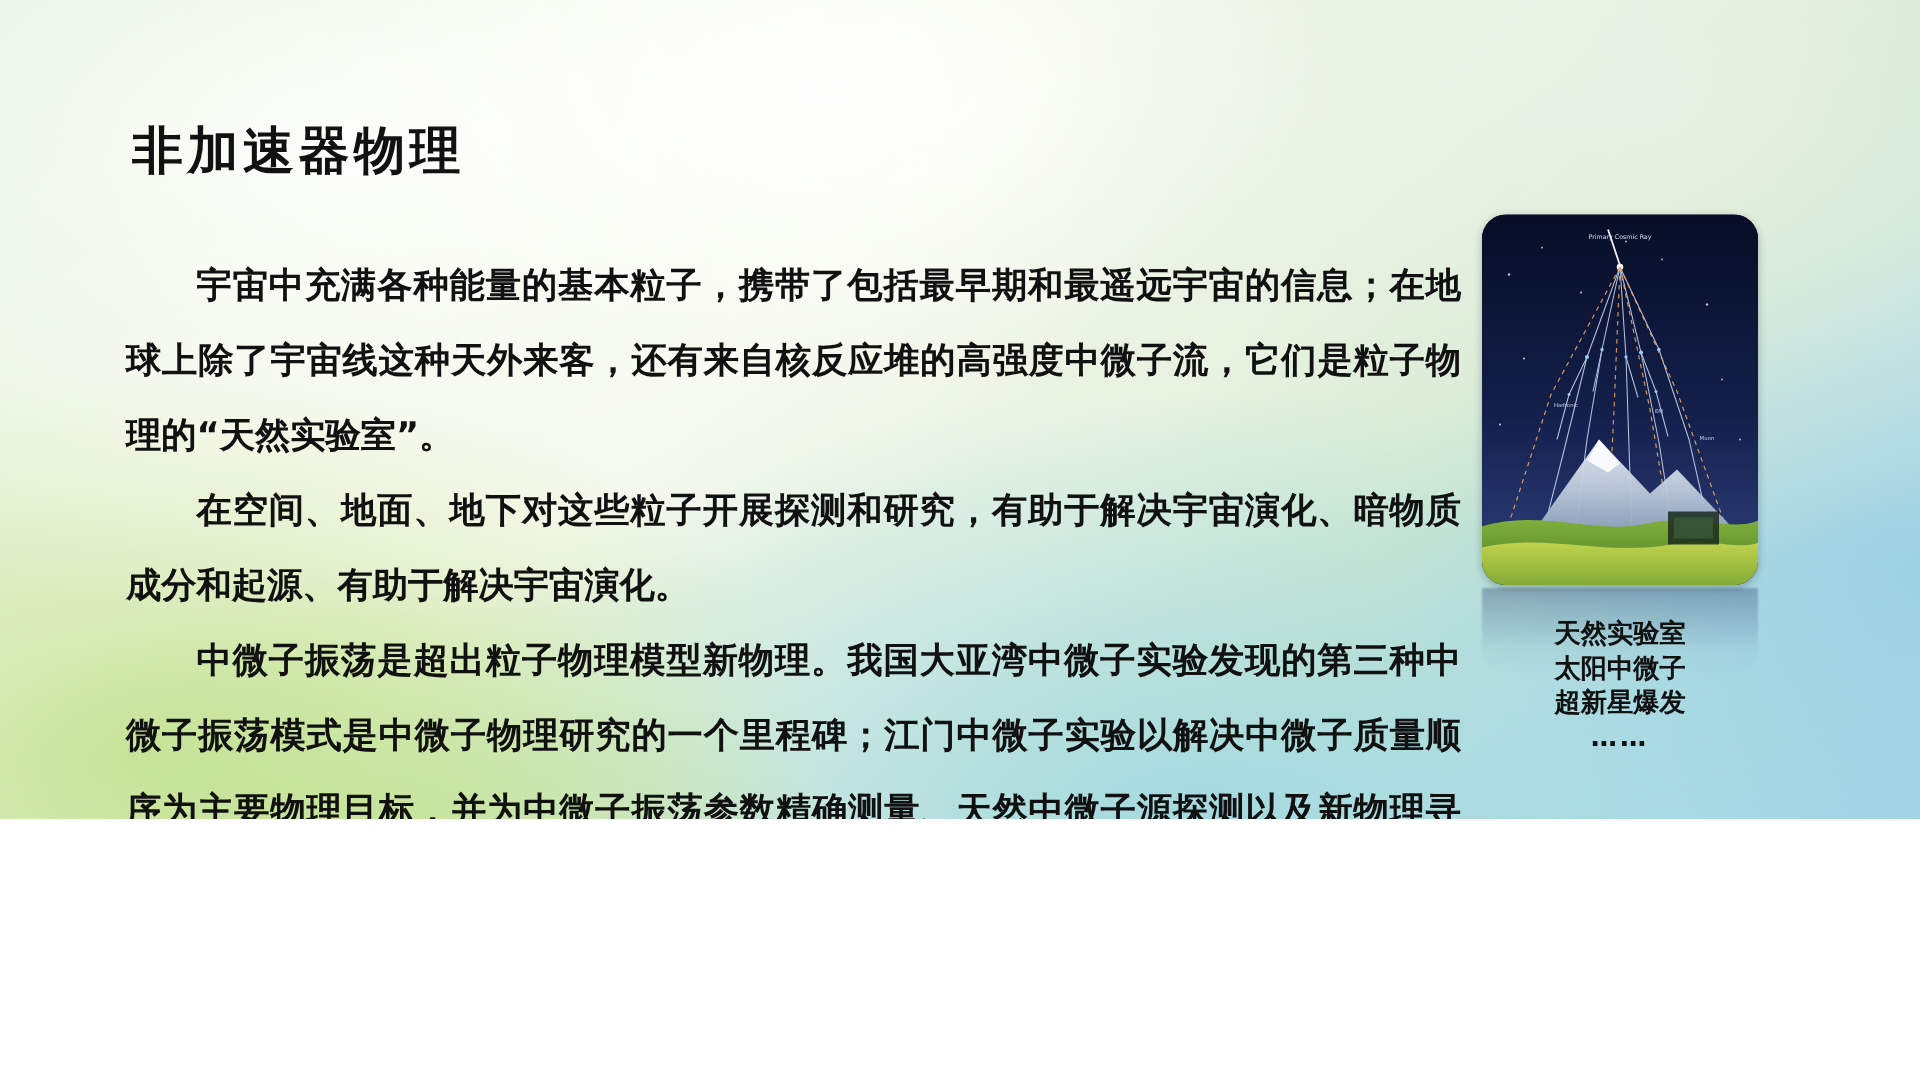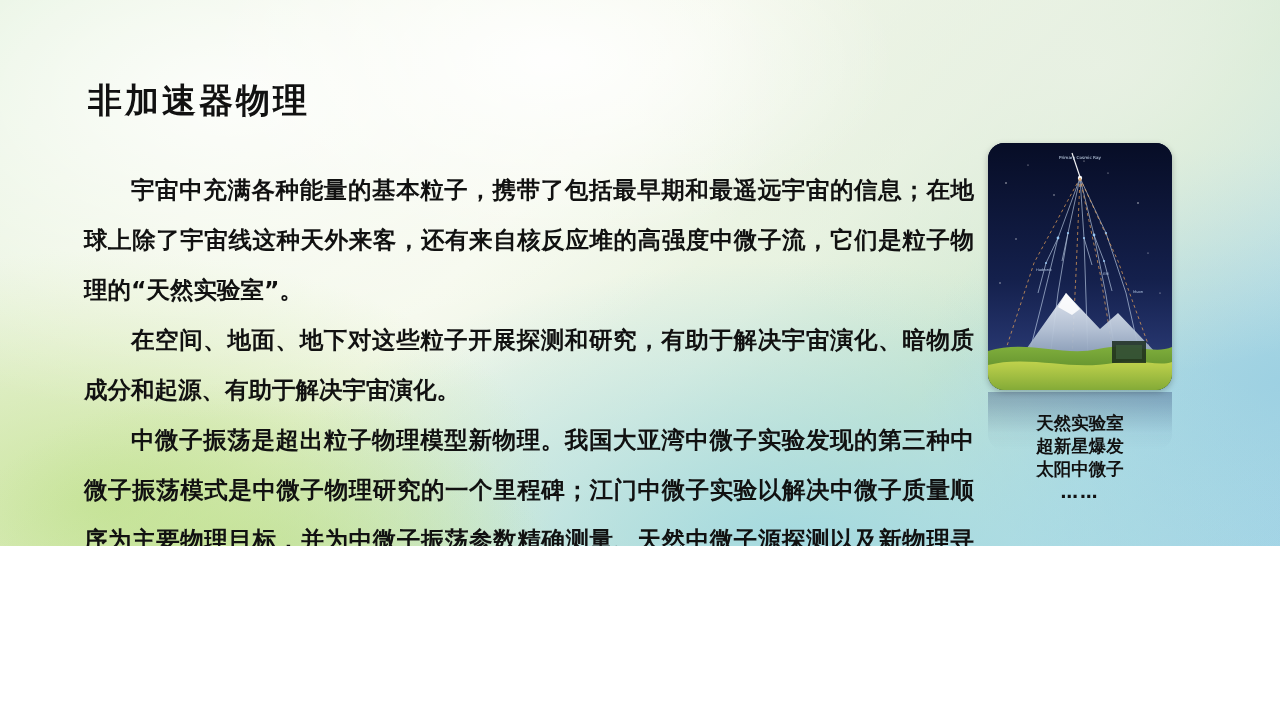--- a/index.html
+++ b/index.html
@@ -230,18 +230,18 @@
         <path d="M0 208 C 40 196, 74 214, 110 206 C 142 199, 166 212, 184 204 L184 247 L0 247 Z" fill="url(#grg)"></path>
         <path d="M0 222 C 44 212, 80 228, 126 220 C 152 215, 170 224, 184 219 L184 247 L0 247 Z" fill="url(#grg2)" opacity="0.9"></path>
 
         <rect x="124" y="198" width="34" height="22" fill="#1a2a1c" opacity="0.85"></rect>
         <rect x="128" y="202" width="26" height="14" fill="#3b5a3a" opacity="0.8"></rect>
       </svg>
     </div>
 
     <div class="caption">
       <div>天然实验室</div>
+      <div>太阳中微子</div>
       <div>超新星爆发</div>
-      <div>太阳中微子</div>
       <div class="dots">……</div>
     </div>
   </div>
 </div>
 
 </body></html>

